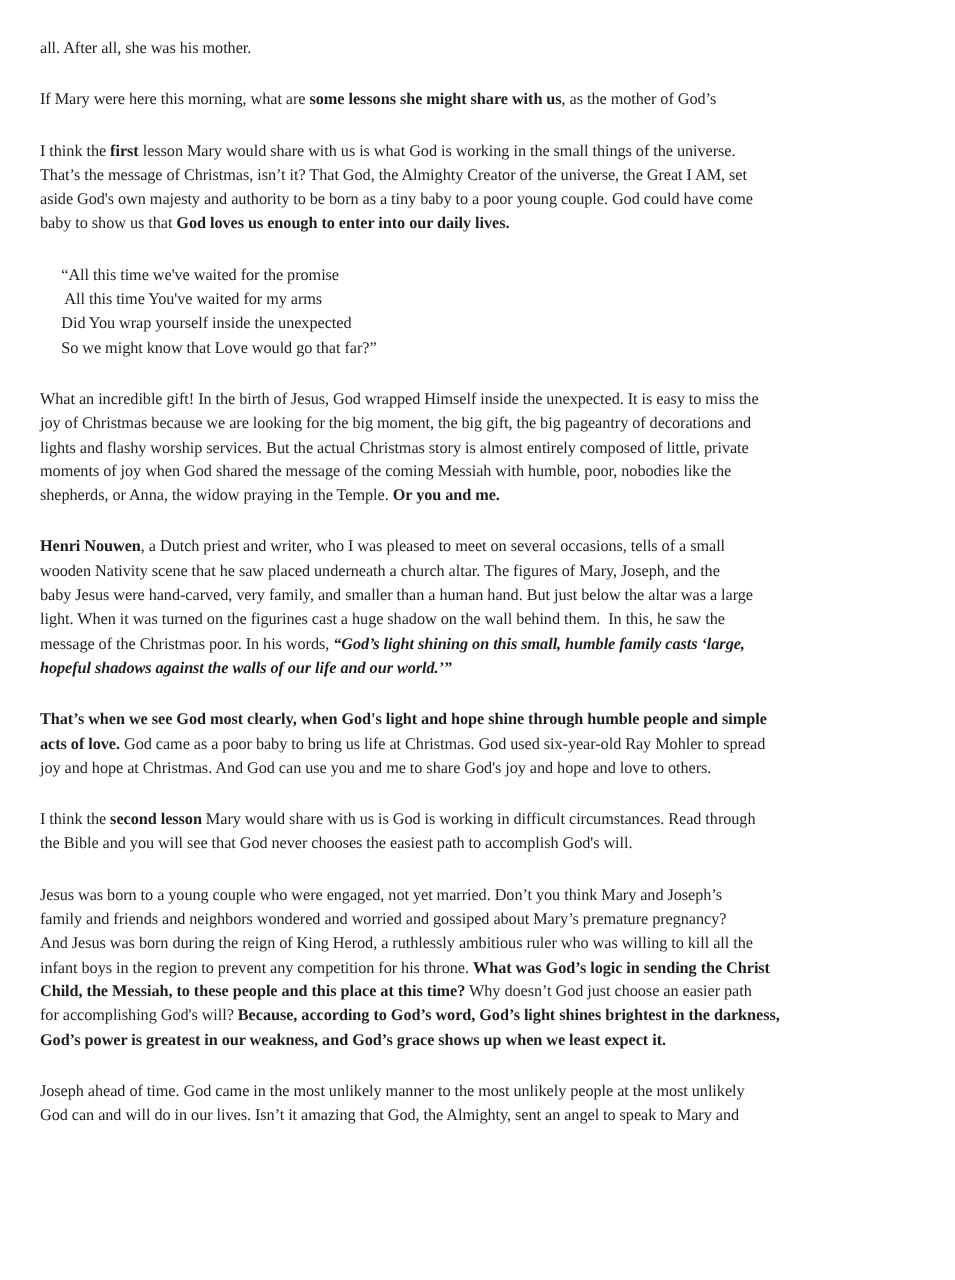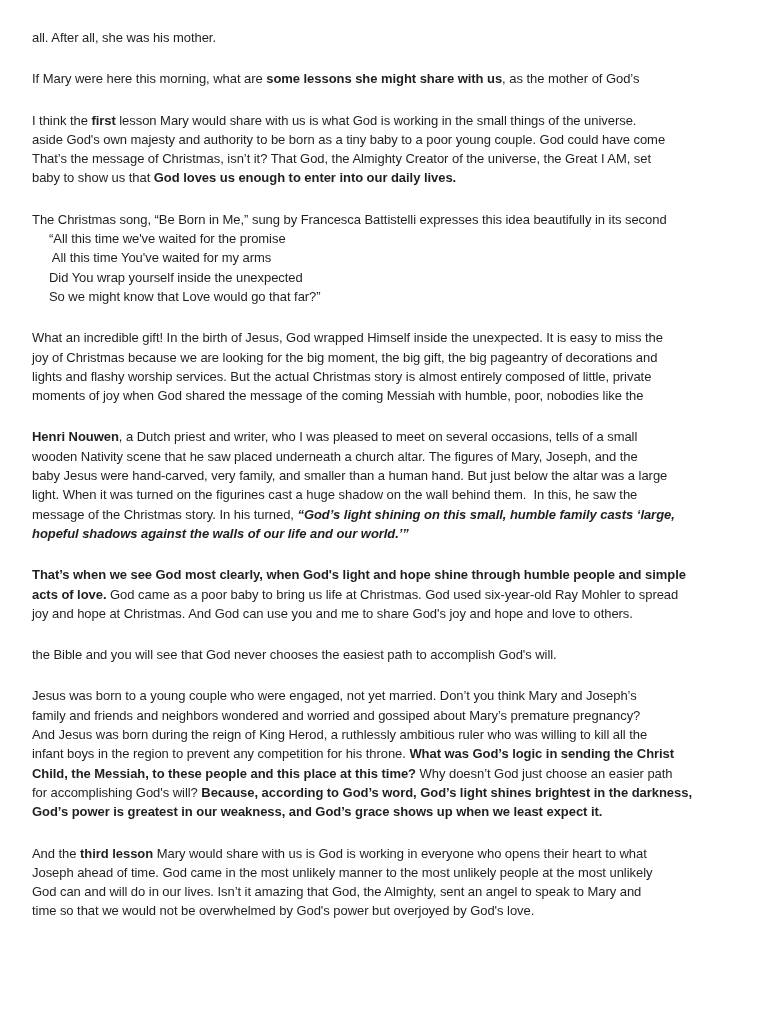--- a/index.html
+++ b/index.html
@@ -11,21 +11,21 @@
     width: 764px;
     height: 1024px;
     overflow: hidden;
   }
   .page {
     box-sizing: border-box;
     width: 764px;
     height: 772px;
     padding: 28px 28px 0 32px;
     background: #ffffff;
-    font-family: Liberation Sans, sans-serif;
+    font-family: Liberation Serif, serif;
     font-size: 13px;
     line-height: 19.3px;
     color: #1f1f1f;
     letter-spacing: -0.05px;
   }
   .para {
     margin: 0 0 22px 0;
   }
   .para:last-child {
     margin-bottom: 0;
@@ -50,61 +50,60 @@
 
 <div class="page" style="color: rgb(31, 31, 31); background: rgb(255, 255, 255);">
     <p class="para">
       <span class="line"><span>all. After all, she was his mother.</span></span>
     </p>
     <p class="para">
       <span class="line"><span>If Mary were here this morning, what are </span><span class="seg-b">some lessons she might share with us</span><span>, as the mother of God’s</span></span>
     </p>
     <p class="para">
       <span class="line"><span>I think the </span><span class="seg-b">first</span><span> lesson Mary would share with us is what God is working in the small things of the universe.</span></span>
+      <span class="line"><span>That’s the message of Christmas, isn’t it? That God, the Almighty Creator of the universe, the Great I AM, set</span></span>
       <span class="line"><span>aside God's own majesty and authority to be born as a tiny baby to a poor young couple. God could have come</span></span>
-      <span class="line"><span>That’s the message of Christmas, isn’t it? That God, the Almighty Creator of the universe, the Great I AM, set</span></span>
       <span class="line"><span>baby to show us that </span><span class="seg-b">God loves us enough to enter into our daily lives.</span></span>
     </p>
     <p class="para">
-      <span class="line"><span>The Christmas song, “Be Born in Me,” sung by Francesca Battistelli expresses this idea beautifully in its second</span></span>
       <span class="line indent"><span>“All this time we've waited for the promise</span></span>
       <span class="line indent"><span> All this time You've waited for my arms</span></span>
       <span class="line indent"><span>Did You wrap yourself inside the unexpected</span></span>
       <span class="line indent"><span>So we might know that Love would go that far?”</span></span>
     </p>
     <p class="para">
       <span class="line"><span>What an incredible gift! In the birth of Jesus, God wrapped Himself inside the unexpected. It is easy to miss the</span></span>
       <span class="line"><span>joy of Christmas because we are looking for the big moment, the big gift, the big pageantry of decorations and</span></span>
       <span class="line"><span>lights and flashy worship services. But the actual Christmas story is almost entirely composed of little, private</span></span>
       <span class="line"><span>moments of joy when God shared the message of the coming Messiah with humble, poor, nobodies like the</span></span>
+      <span class="line"><span>shepherds, or Anna, the widow praying in the Temple. </span><span class="seg-b">Or you and me.</span></span>
     </p>
     <p class="para">
       <span class="line"><span class="seg-b">Henri Nouwen</span><span>, a Dutch priest and writer, who I was pleased to meet on several occasions, tells of a small</span></span>
       <span class="line"><span>wooden Nativity scene that he saw placed underneath a church altar. The figures of Mary, Joseph, and the</span></span>
       <span class="line"><span>baby Jesus were hand-carved, very family, and smaller than a human hand. But just below the altar was a large</span></span>
       <span class="line"><span>light. When it was turned on the figurines cast a huge shadow on the wall behind them.  In this, he saw the</span></span>
-      <span class="line"><span>message of the Christmas story. In his turned, </span><span class="seg-bi">“God’s light shining on this small, humble family casts ‘large,</span></span>
+      <span class="line"><span>message of the Christmas poor. In his words, </span><span class="seg-bi">“God’s light shining on this small, humble family casts ‘large,</span></span>
       <span class="line"><span class="seg-bi">hopeful shadows against the walls of our life and our world.’”</span></span>
     </p>
     <p class="para">
       <span class="line"><span class="seg-b">That’s when we see God most clearly, when God's light and hope shine through humble people and simple</span></span>
       <span class="line"><span class="seg-b">acts of love.</span><span> God came as a poor baby to bring us life at Christmas. God used six-year-old Ray Mohler to spread</span></span>
       <span class="line"><span>joy and hope at Christmas. And God can use you and me to share God's joy and hope and love to others.</span></span>
     </p>
     <p class="para">
+      <span class="line"><span>I think the </span><span class="seg-b">second lesson</span><span> Mary would share with us is God is working in difficult circumstances. Read through</span></span>
       <span class="line"><span>the Bible and you will see that God never chooses the easiest path to accomplish God's will.</span></span>
     </p>
     <p class="para">
       <span class="line"><span>Jesus was born to a young couple who were engaged, not yet married. Don’t you think Mary and Joseph’s</span></span>
       <span class="line"><span>family and friends and neighbors wondered and worried and gossiped about Mary’s premature pregnancy?</span></span>
       <span class="line"><span>And Jesus was born during the reign of King Herod, a ruthlessly ambitious ruler who was willing to kill all the</span></span>
       <span class="line"><span>infant boys in the region to prevent any competition for his throne. </span><span class="seg-b">What was God’s logic in sending the Christ</span></span>
       <span class="line"><span class="seg-b">Child, the Messiah, to these people and this place at this time?</span><span> Why doesn’t God just choose an easier path</span></span>
       <span class="line"><span>for accomplishing God's will? </span><span class="seg-b">Because, according to God’s word, God’s light shines brightest in the darkness,</span></span>
       <span class="line"><span class="seg-b">God’s power is greatest in our weakness, and God’s grace shows up when we least expect it.</span></span>
     </p>
     <p class="para">
-      <span class="line"><span>And the </span><span class="seg-b">third lesson</span><span> Mary would share with us is God is working in everyone who opens their heart to what</span></span>
       <span class="line"><span>Joseph ahead of time. God came in the most unlikely manner to the most unlikely people at the most unlikely</span></span>
       <span class="line"><span>God can and will do in our lives. Isn’t it amazing that God, the Almighty, sent an angel to speak to Mary and</span></span>
-      <span class="line"><span>time so that we would not be overwhelmed by God's power but overjoyed by God's love.</span></span>
     </p>
   </div>
 
 </body></html>

